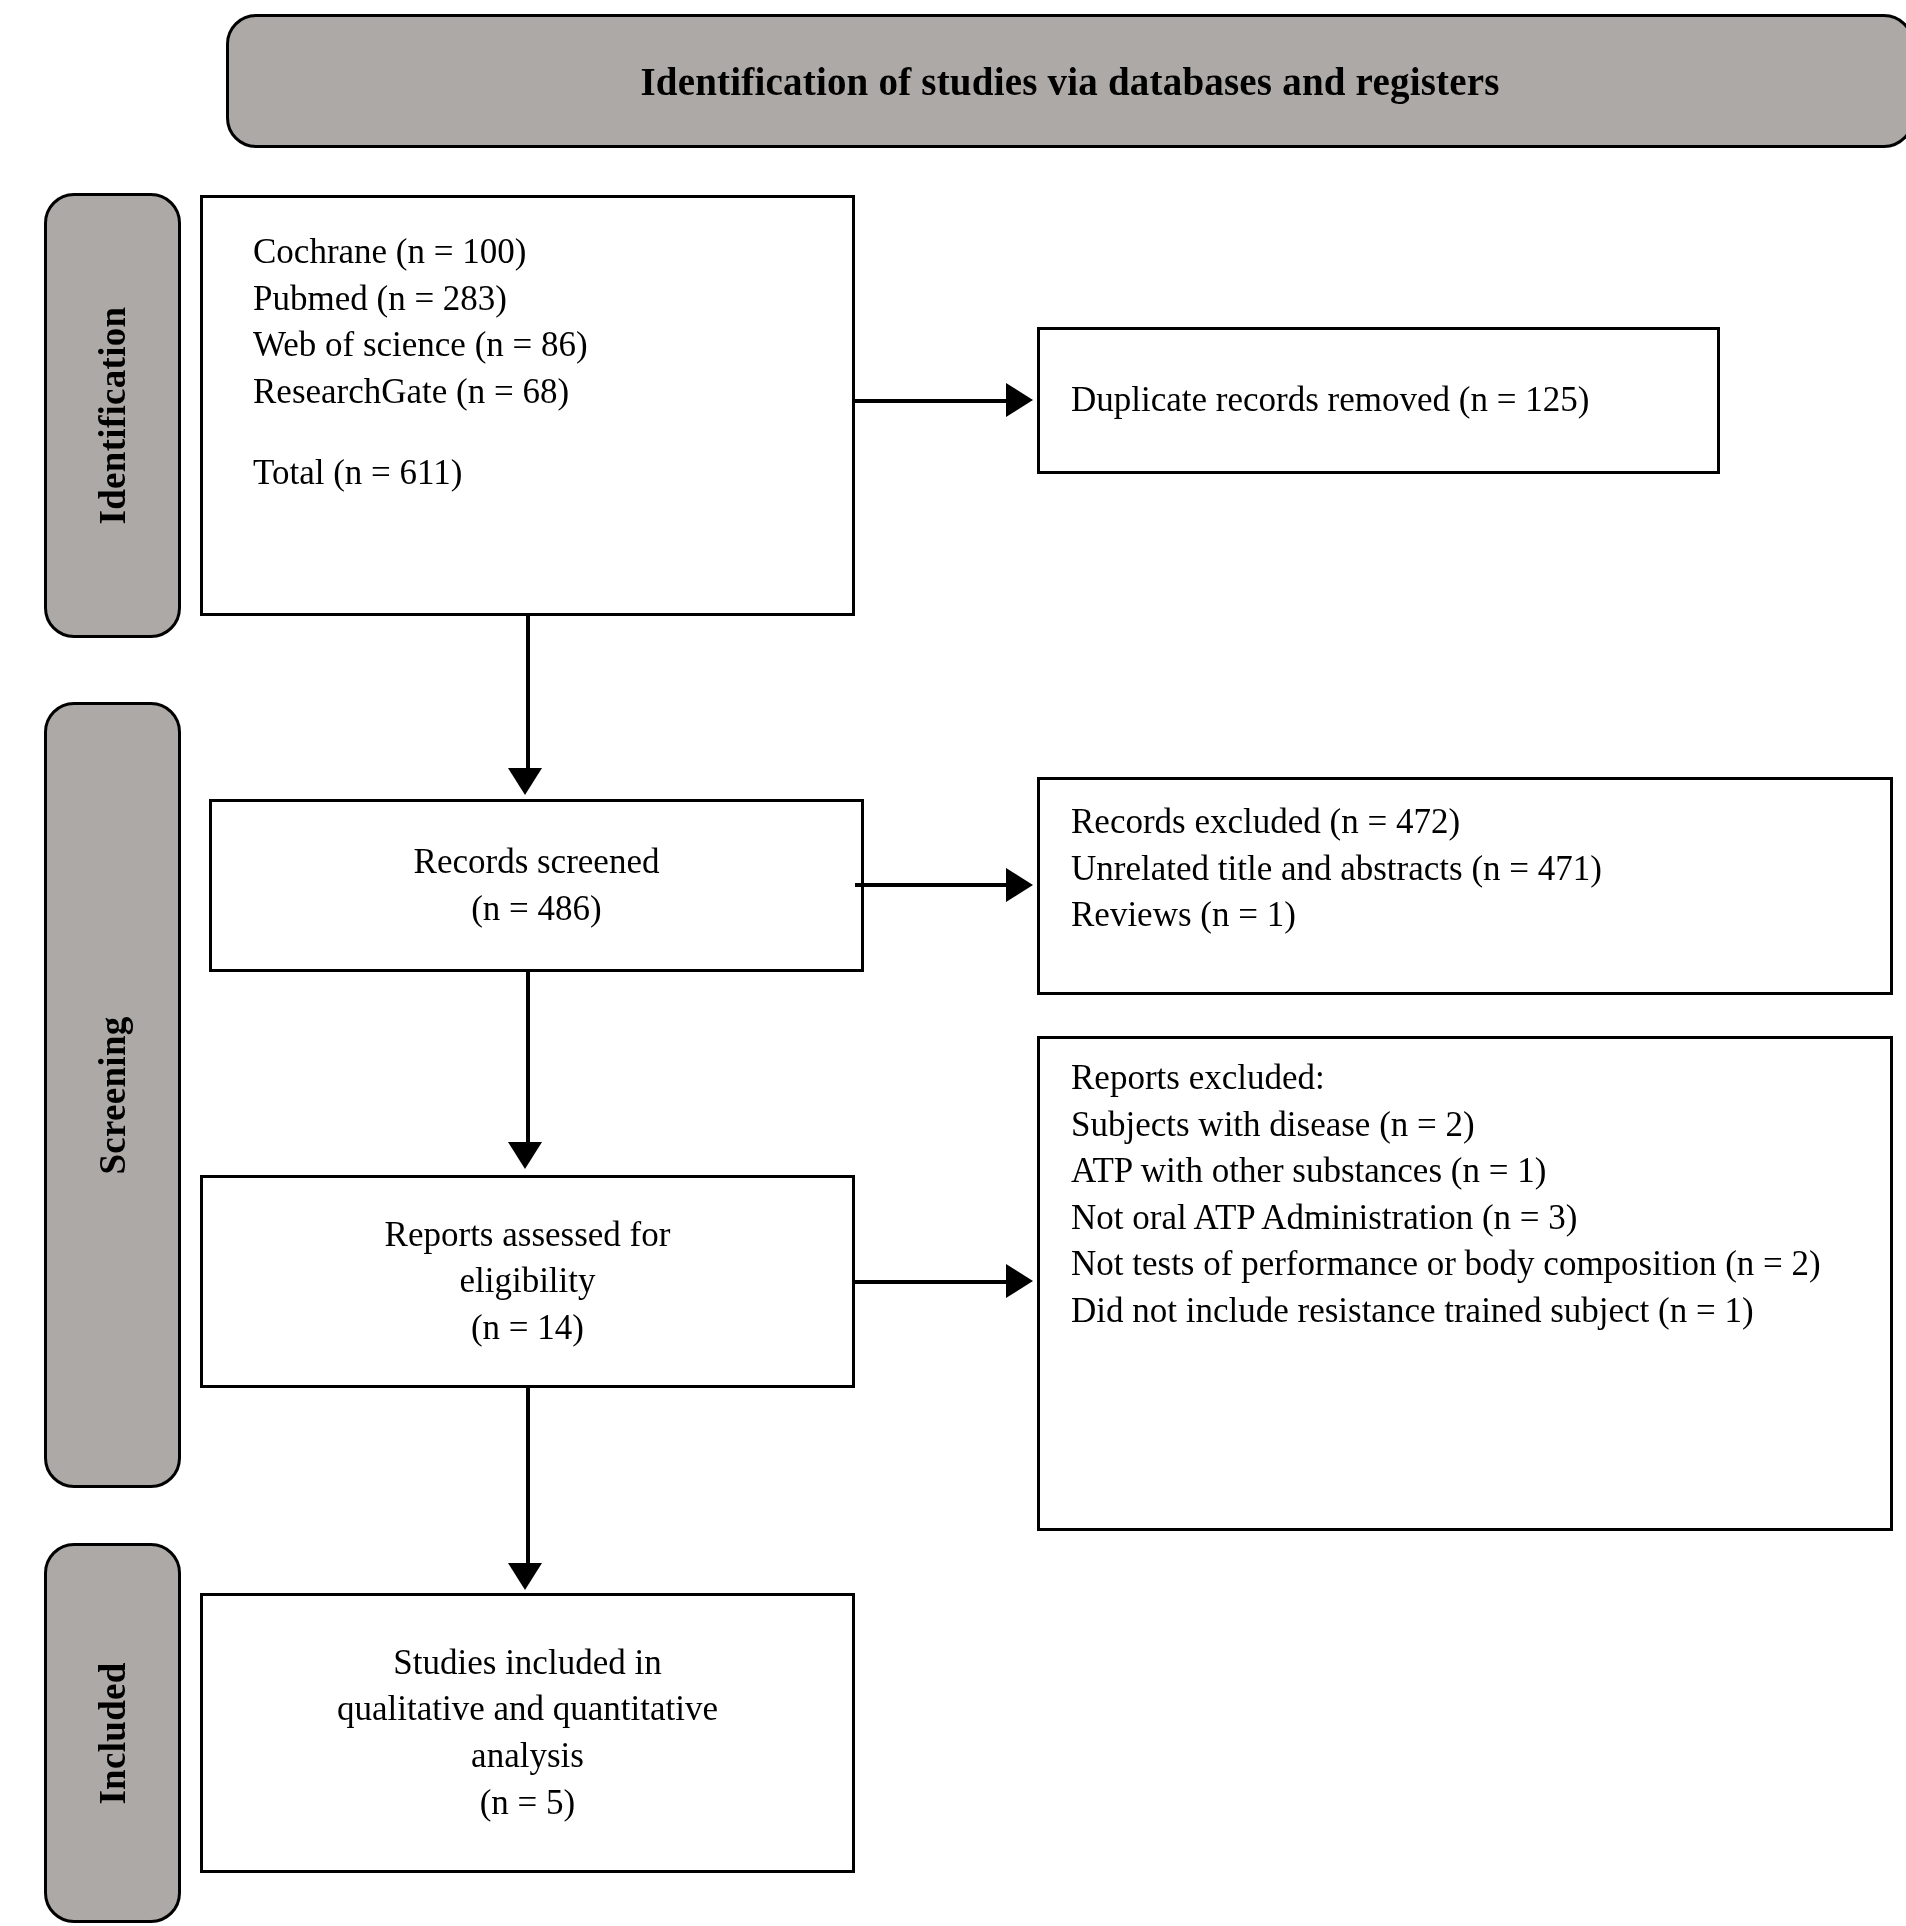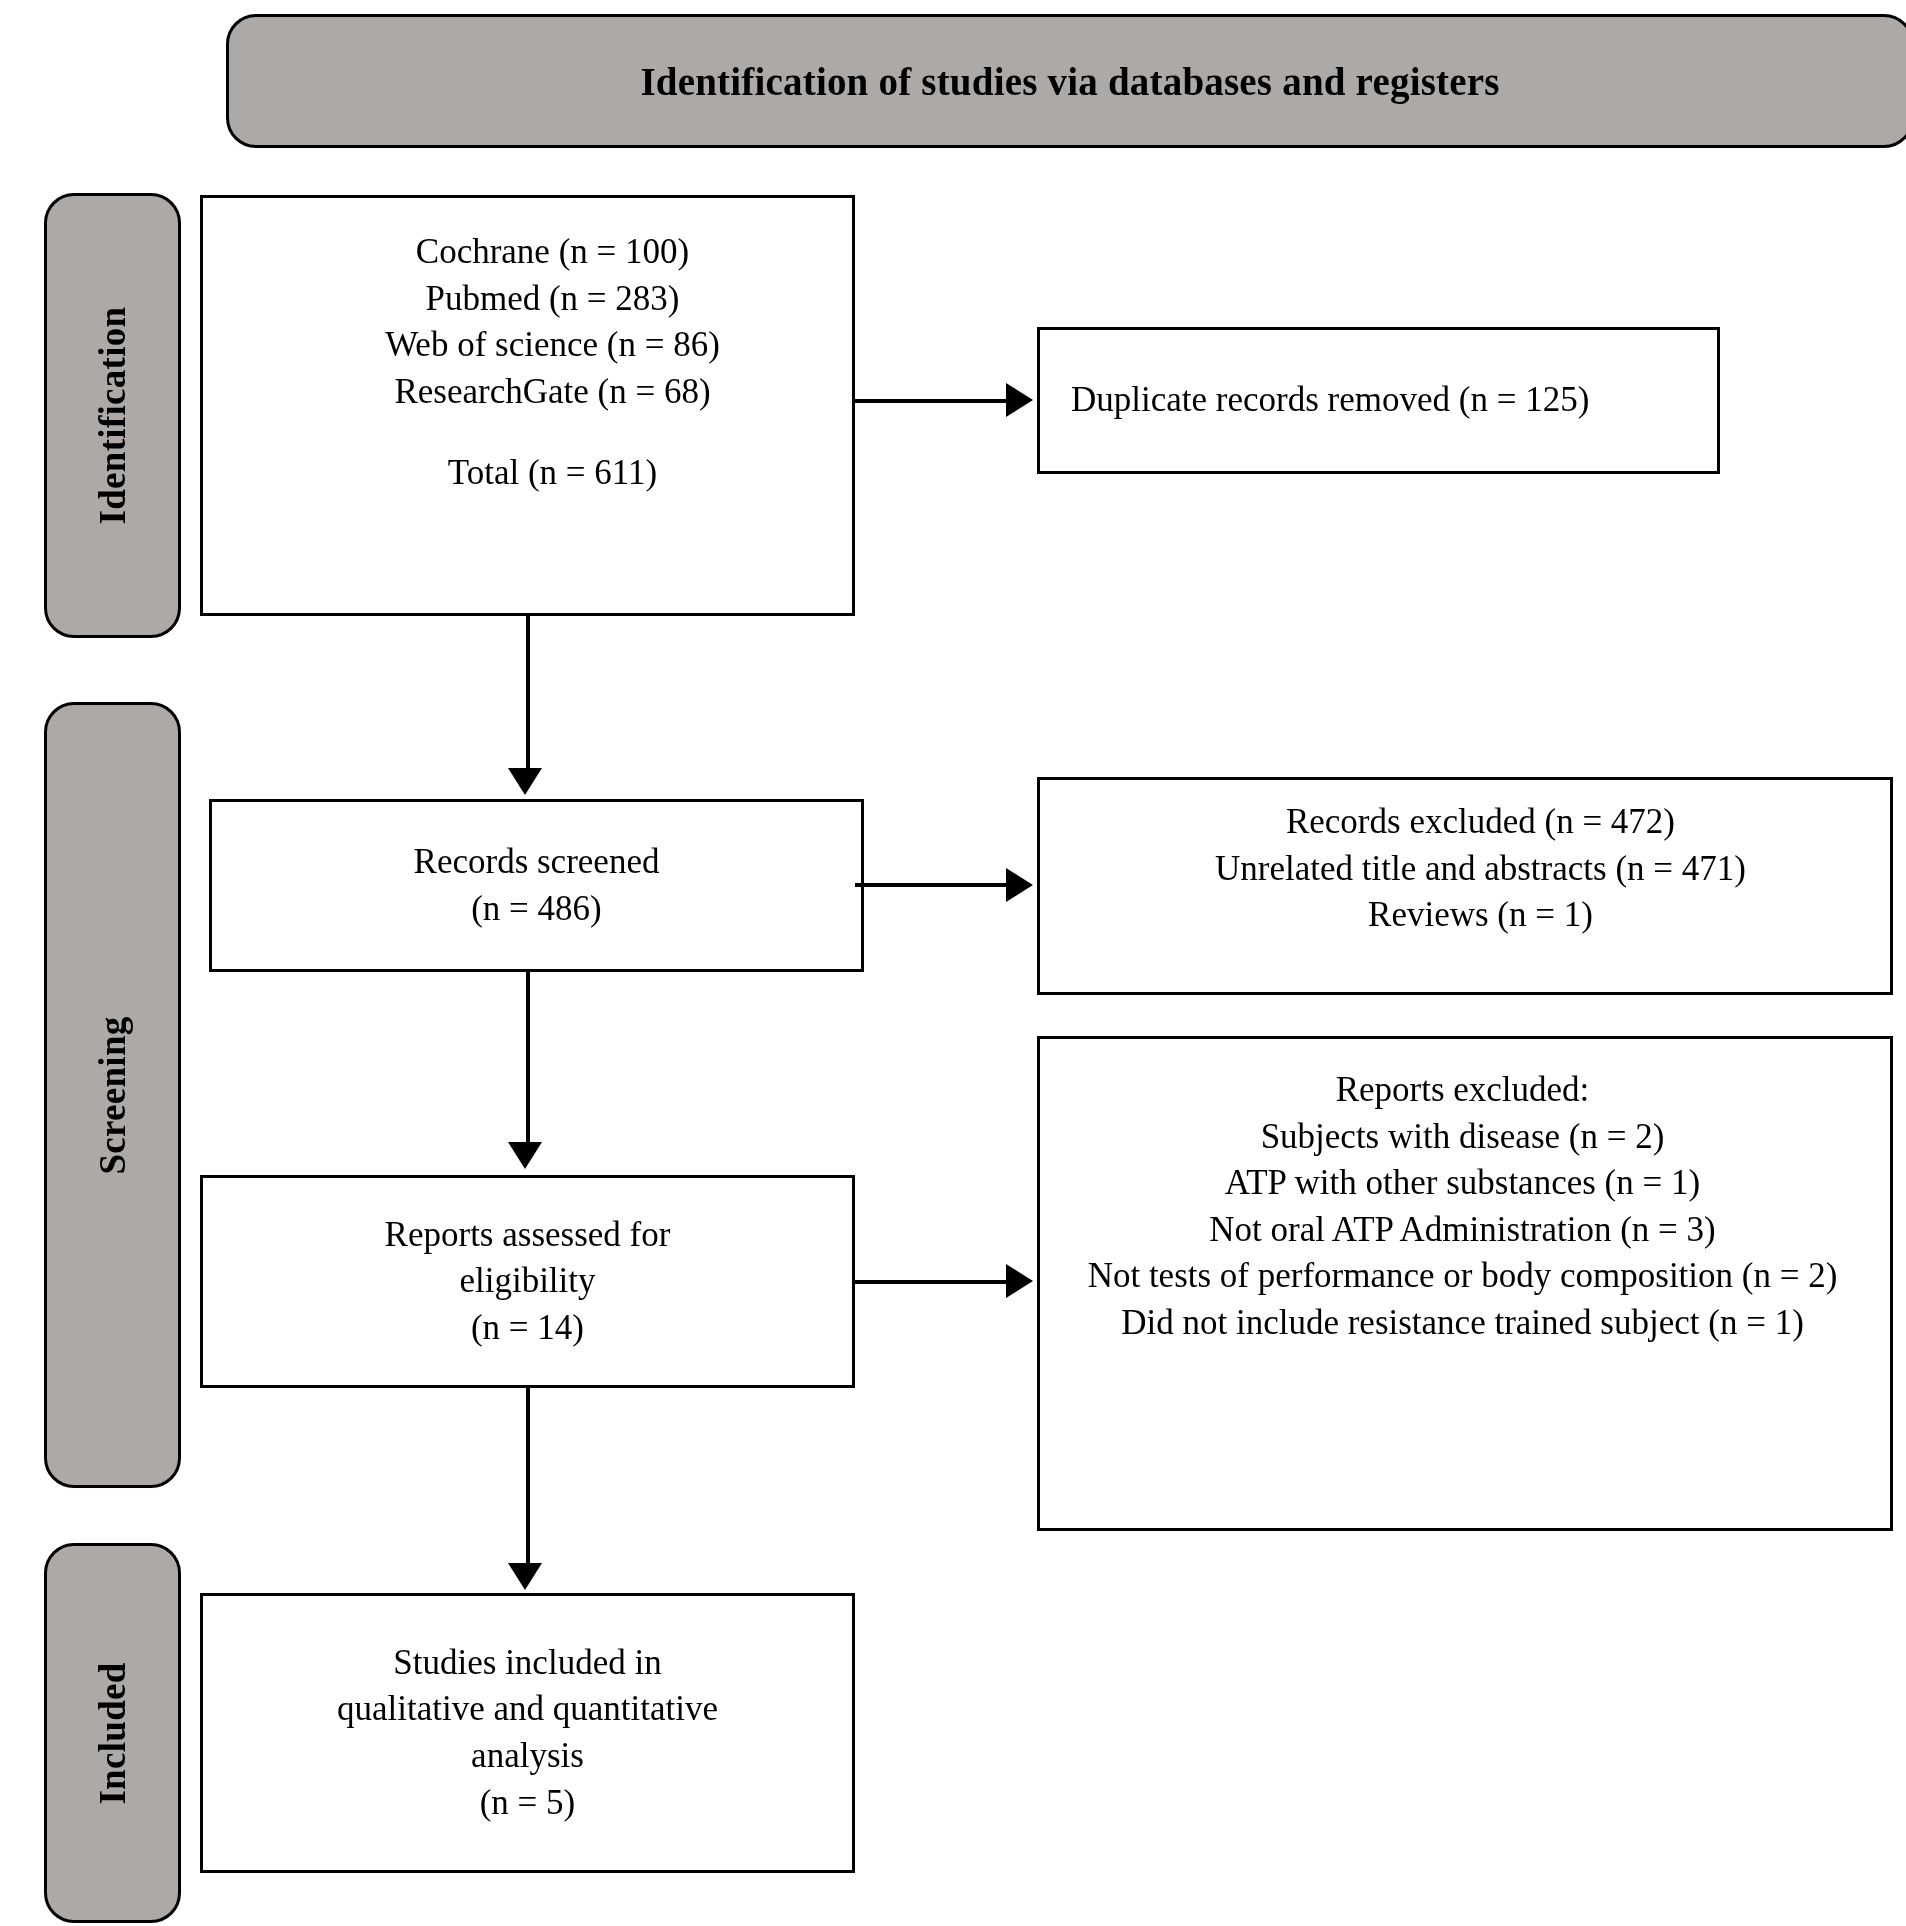--- a/index.html
+++ b/index.html
@@ -73,21 +73,21 @@
     border: 3.9px solid #000000;
     box-sizing: border-box;
     color: #000000;
     font-size: 35px;
     line-height: 1.33;
   }
   .pbox .lines {
     padding: 0;
     margin: 0;
   }
-  .pbox .lines .ln { white-space: nowrap; display: block; text-align: center; }
+  .pbox .lines .ln { white-space: nowrap; display: block; }
   .pbox.left-align .lines { text-align: left; }
   .pbox.center-align {
     display: flex;
     align-items: center;
     justify-content: center;
   }
   .pbox.center-align .lines { text-align: center; }
   .pbox .ln.blank { height: 35px; }
   .pbox .ln.wrap { white-space: normal; }
 
@@ -106,21 +106,21 @@
   }
   #box-records-excluded {
     left: 1037px; top: 777px; width: 856px; height: 218px;
     padding: 19.3px 0 0 31px;
   }
   #box-eligibility {
     left: 200px;  top: 1175px; width: 655px; height: 213px;
   }
   #box-reports-excluded {
     left: 1037px; top: 1036px; width: 856px; height: 495px;
-    padding: 28px 36px 0 31px;
+    padding: 16px 36px 0 31px;
   }
   #box-included {
     left: 200px;  top: 1593px; width: 655px; height: 280px;
   }
 
   
   .vline {
     position: absolute;
     width: 3.9px;
     background: #000000;

